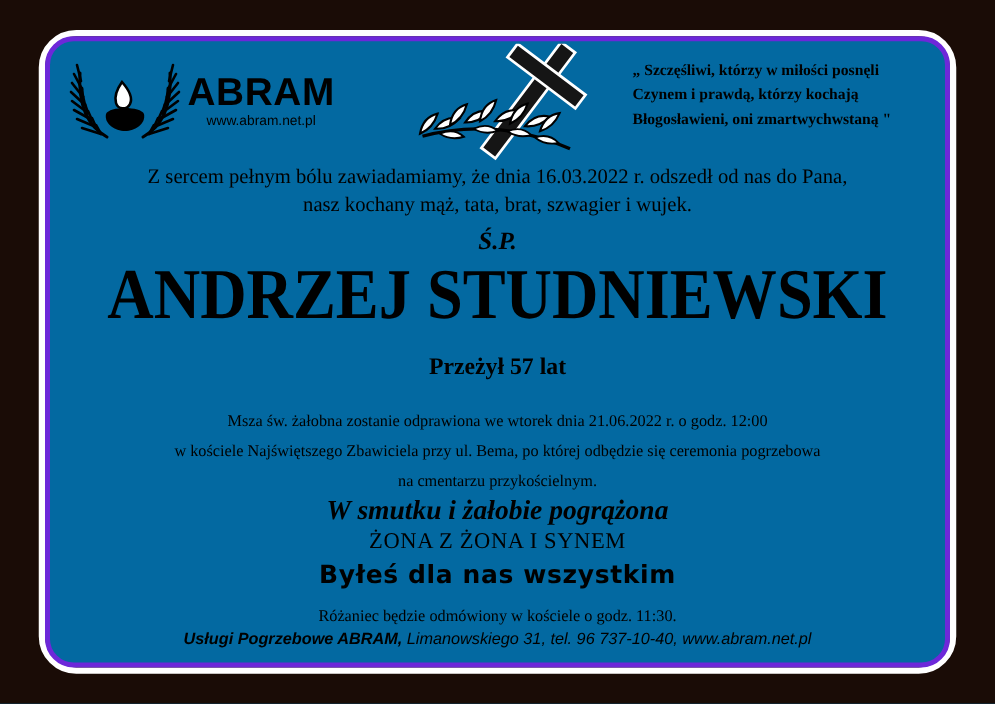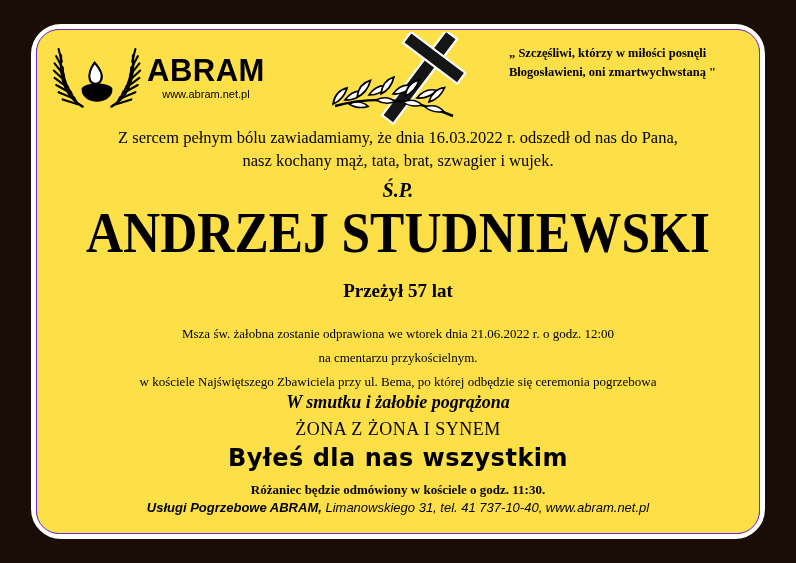--- a/index.html
+++ b/index.html
@@ -7,21 +7,21 @@
     width:796px;height:563px;position:relative;overflow:hidden;
     background:#1a0c06;
     font-family:"Liberation Serif",serif;color:#000;
   }
   .frame{
     position:absolute;left:31px;top:24px;width:734px;height:515px;
     border:5px solid #fff;border-radius:30px;box-sizing:border-box;
   }
   .card{
     position:absolute;inset:0;
-    border:1px solid #6d28d9;border-radius:23px;background:#fde047;
+    border:4px solid #6d28d9;border-radius:23px;background:#0369a1;
   }
   .content{position:absolute;inset:0;}
 
   
   .logo{position:absolute;left:12px;top:8px;display:flex;align-items:center;}
   .logo-text{margin-left:2px;text-align:center;}
   .logo-name{font-family:"Liberation Sans",sans-serif;font-weight:700;font-size:31px;line-height:1;letter-spacing:.5px;}
   .logo-url{font-family:"Liberation Sans",sans-serif;font-size:11px;margin-top:2px;}
   .cross-wrap{position:absolute;left:284px;top:2px;}
   .quote{
@@ -29,24 +29,24 @@
     font-weight:700;font-size:12.5px;line-height:1.55;
   }
 
   
   .center-line{position:absolute;left:0;right:0;text-align:center;}
   .announce{top:96px;font-size:16.5px;line-height:23px;}
   .sp{top:149px;font-weight:700;font-style:italic;font-size:20px;}
   .name{top:177px;font-weight:700;font-size:53px;line-height:1;transform:scale(.97,1.08);white-space:nowrap;}
   .age{top:250px;font-weight:700;font-size:19px;}
   .mass{top:292px;font-size:13px;line-height:24px;}
-  .mourn1{top:362px;font-weight:700;font-style:italic;font-size:18px;}
+  .mourn1{top:362px;font-weight:700;font-style:italic;font-size:22px;}
   .mourn2{top:389px;font-size:18px;letter-spacing:.5px;}
-  .mourn3{top:414px;font-family:"DejaVu Sans",sans-serif;font-weight:700;font-size:24px;letter-spacing:.5px;}
-  .rosary{top:452px;font-size:13px;font-weight:bold;}
+  .mourn3{top:414px;font-family:"DejaVu Sans",sans-serif;font-weight:700;font-size:20px;letter-spacing:.5px;}
+  .rosary{top:452px;font-size:13px;}
   .company{top:470px;font-family:"Liberation Sans",sans-serif;font-style:italic;font-size:13px;}
   .company .b{font-weight:700;}
 </style>
 </head>
 <body>
 
 <div class="frame">
   <div class="card">
     <div class="content">
 
@@ -103,42 +103,43 @@
           <use href="#leaf" transform="translate(108,70) rotate(-32)"></use>
           <use href="#leaf" transform="translate(28,72) rotate(18) scale(0.9)"></use>
           <use href="#leaf" transform="translate(55,68) rotate(16) scale(0.9)"></use>
           <use href="#leaf" transform="translate(82,70) rotate(20) scale(0.9)"></use>
           <use href="#leaf" transform="translate(104,75) rotate(24) scale(0.9)"></use>
         </svg>
       </div>
 
       <div class="quote">
         <div>„ Szczęśliwi, którzy w miłości posnęli</div>
+        <div>Czynem i prawdą, którzy kochają</div>
         <div>Błogosławieni, oni zmartwychwstaną "</div>
       </div>
 
       <div class="center-line announce">
         <div>Z sercem pełnym bólu zawiadamiamy, że dnia 16.03.2022 r. odszedł od nas do Pana,</div>
         <div>nasz kochany mąż, tata, brat, szwagier i wujek.</div>
       </div>
 
       <div class="center-line sp">Ś.P.</div>
 
       <div class="center-line name">ANDRZEJ STUDNIEWSKI</div>
 
       <div class="center-line age">Przeżył 57 lat</div>
 
       <div class="center-line mass">
         <div>Msza św. żałobna zostanie odprawiona we wtorek dnia 21.06.2022 r. o godz. 12:00</div>
+        <div>w kościele Najświętszego Zbawiciela przy ul. Bema, po której odbędzie się ceremonia pogrzebowa</div>
         <div>na cmentarzu przykościelnym.</div>
-        <div>w kościele Najświętszego Zbawiciela przy ul. Bema, po której odbędzie się ceremonia pogrzebowa</div>
       </div>
 
       <div class="center-line mourn1">W smutku i żałobie pogrążona</div>
       <div class="center-line mourn2">ŻONA Z ŻONA I SYNEM</div>
       <div class="center-line mourn3">Byłeś dla nas wszystkim</div>
 
       <div class="center-line rosary">Różaniec będzie odmówiony w kościele o godz. 11:30.</div>
-      <div class="center-line company"><span class="b">Usługi Pogrzebowe ABRAM,</span><span> Limanowskiego 31, tel. 41 737-10-40, www.abram.net.pl</span></div>
+      <div class="center-line company"><span class="b">Usługi Pogrzebowe ABRAM,</span><span> Limanowskiego 31, tel. 96 737-10-40, www.abram.net.pl</span></div>
 
     </div>
   </div>
 </div>
 
 </body></html>

